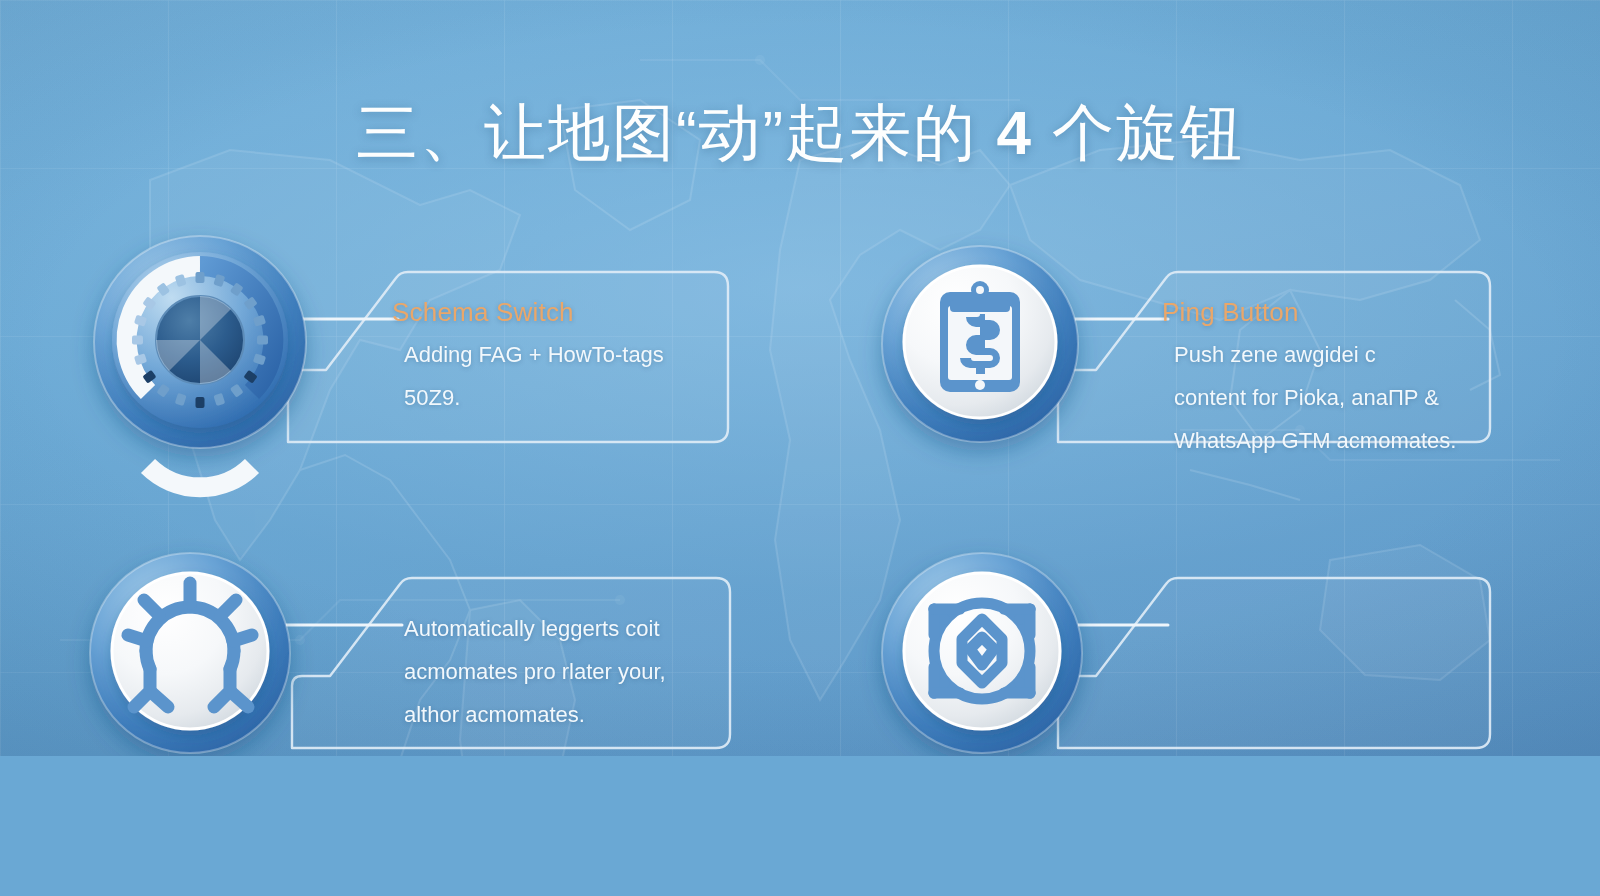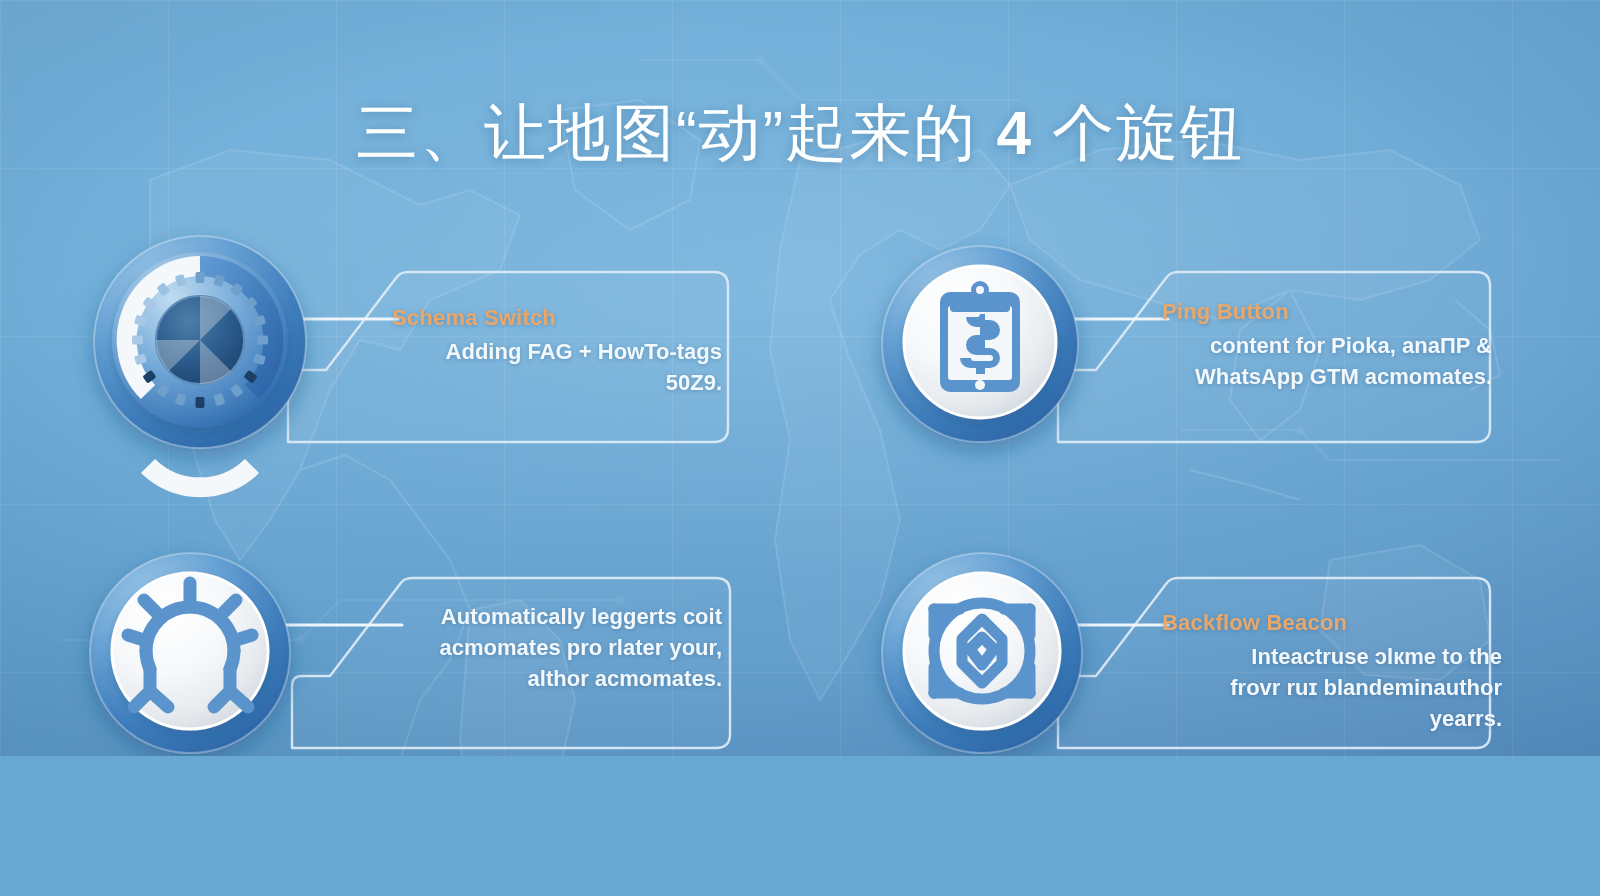--- a/index.html
+++ b/index.html
@@ -35,29 +35,28 @@
     letter-spacing:2px;
     text-shadow:0 2px 10px rgba(30,74,116,.35);
     white-space:nowrap;
   }
   .title b{font-weight:700;}
   .callout{position:absolute;}
   .callout svg{display:block;overflow:visible;}
 
   .txt{position:absolute;}
   .heading{
-    color:#eaa76a;font-size:22px;font-weight:700;letter-spacing:.2px;
+    color:#eaa76a;font-size:26px;font-weight:400;letter-spacing:.2px;
     text-shadow:0 1px 4px rgba(40,80,120,.35);
-    white-space:nowrap;margin:8px 0 6px 0;
+    white-space:nowrap;margin:0 0 6px 0;
   }
   .desc{
-    color:#f2f8fc;font-size:22px;line-height:1.40;font-weight:700;
+    color:#f2f8fc;font-size:22px;line-height:1.40;font-weight:400;
     text-shadow:0 1px 4px rgba(40,80,120,.35);
-    margin:0;
-    text-align:right;
+    margin:12px;
   }
 
   
   .medal{position:absolute;}
   .medal svg{display:block;overflow:visible;}
 </style>
 </head>
 <body>
 
 <div class="stage">
@@ -222,22 +221,23 @@
   <div class="callout" style="left:1048px;top:262px;">
     <svg width="452" height="190" viewBox="0 0 452 190">
       <path d="M10,180 L10,118 Q10,108 20,108 L48,108
                L118,16 Q122,10 130,10 L428,10 Q442,10 442,24
                L442,166 Q442,180 428,180 Z" fill="rgba(255,255,255,0.045)" stroke="#dfecf7" stroke-width="2.4" stroke-linejoin="round" opacity=".92"></path>
     </svg>
   </div>
   <svg class="callout" style="left:1042px;top:310px;" width="130" height="18">
     <line x1="4" y1="9" x2="126" y2="9" stroke="#eef5fb" stroke-width="3" stroke-linecap="round"></line>
   </svg>
-  <div class="txt" style="left:1162px;top:291px;width:330px;">
+  <div class="txt" style="left:1162px;top:297px;width:330px;">
     <p class="heading">Ping Button</p>
+    <p class="desc">Push zene awgidei c</p>
     <p class="desc">content for Pioka, anaПP &amp;</p>
     <p class="desc">WhatsApp GTM acmomates.</p>
   </div>
 
   <div class="medal" style="left:872px;top:240px;">
     <svg width="216" height="216" viewBox="0 0 216 216">
       <circle cx="108" cy="104" r="98" fill="url(#outerRing)" filter="url(#softShadow)"></circle>
       <circle cx="108" cy="104" r="98" fill="none" stroke="rgba(255,255,255,.30)" stroke-width="2"></circle>
       <circle cx="108" cy="102" r="76" fill="url(#pearl)" stroke="#ffffff" stroke-width="3" filter="url(#innerSoft)"></circle>
       <g fill="#5b94cc">
@@ -300,26 +300,20 @@
   <div class="callout" style="left:1048px;top:568px;">
     <svg width="452" height="190" viewBox="0 0 452 190">
       <path d="M10,180 L10,118 Q10,108 20,108 L48,108
                L118,16 Q122,10 130,10 L428,10 Q442,10 442,24
                L442,166 Q442,180 428,180 Z" fill="rgba(255,255,255,0.045)" stroke="#dfecf7" stroke-width="2.4" stroke-linejoin="round" opacity=".92"></path>
     </svg>
   </div>
   <svg class="callout" style="left:1042px;top:616px;" width="130" height="18">
     <line x1="4" y1="9" x2="126" y2="9" stroke="#eef5fb" stroke-width="3" stroke-linecap="round"></line>
   </svg>
-  <div class="txt" style="left:1162px;top:602px;width:340px;">
-    <p class="heading">Backflow Beacon</p>
-    <p class="desc">Inteactruse ɔlкme to the</p>
-    <p class="desc">frovr ruɪ blandeminauthor</p>
-    <p class="desc">yearrs.</p>
-  </div>
 
   <div class="medal" style="left:872px;top:545px;">
     <svg width="220" height="220" viewBox="0 0 220 220">
       <circle cx="110" cy="108" r="100" fill="url(#outerRing)" filter="url(#softShadow)"></circle>
       <circle cx="110" cy="108" r="100" fill="none" stroke="rgba(255,255,255,.30)" stroke-width="2"></circle>
       <circle cx="110" cy="106" r="78" fill="url(#pearl)" stroke="#ffffff" stroke-width="3" filter="url(#innerSoft)"></circle>
       <g fill="none" stroke="#5b94cc" stroke-width="11" stroke-linecap="round" stroke-linejoin="round">
         <circle cx="110" cy="106" r="48"></circle>
 
         <path d="M72,74 L62,64"></path>

